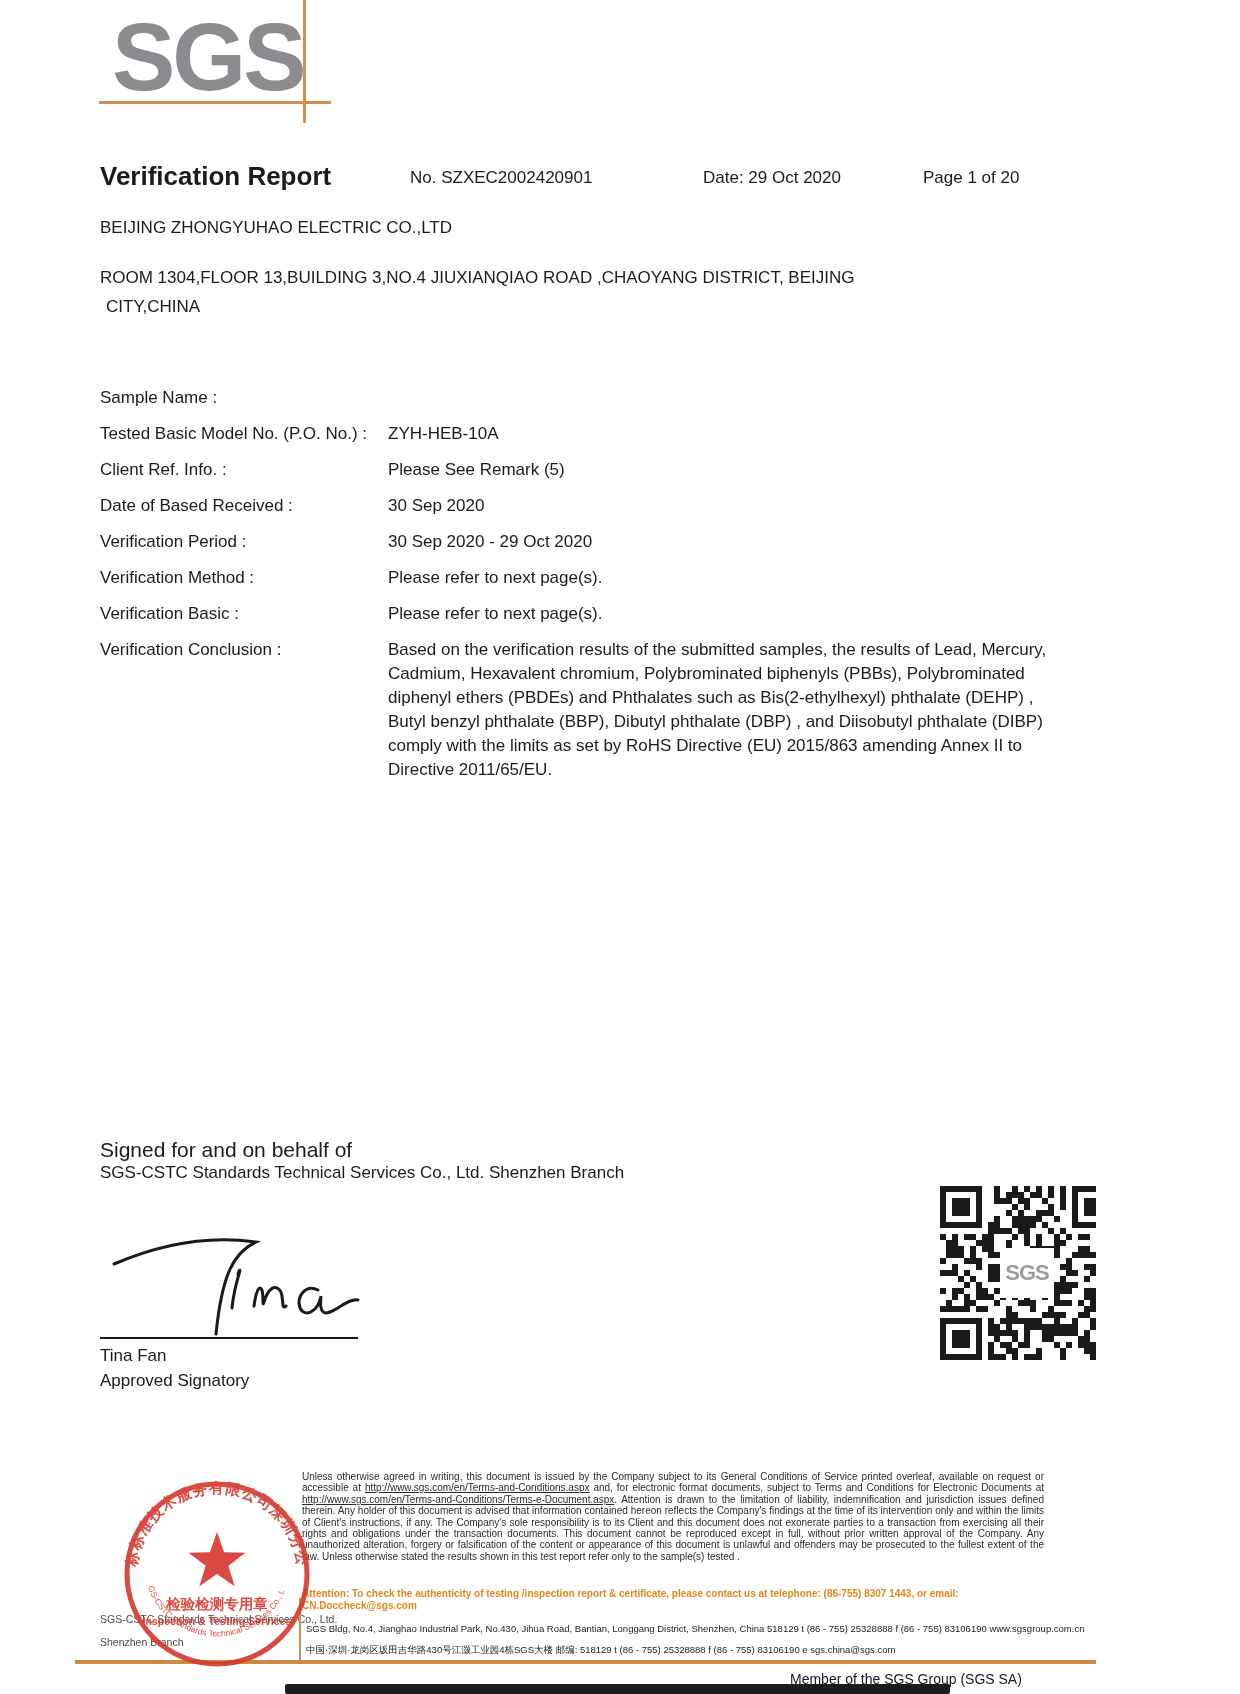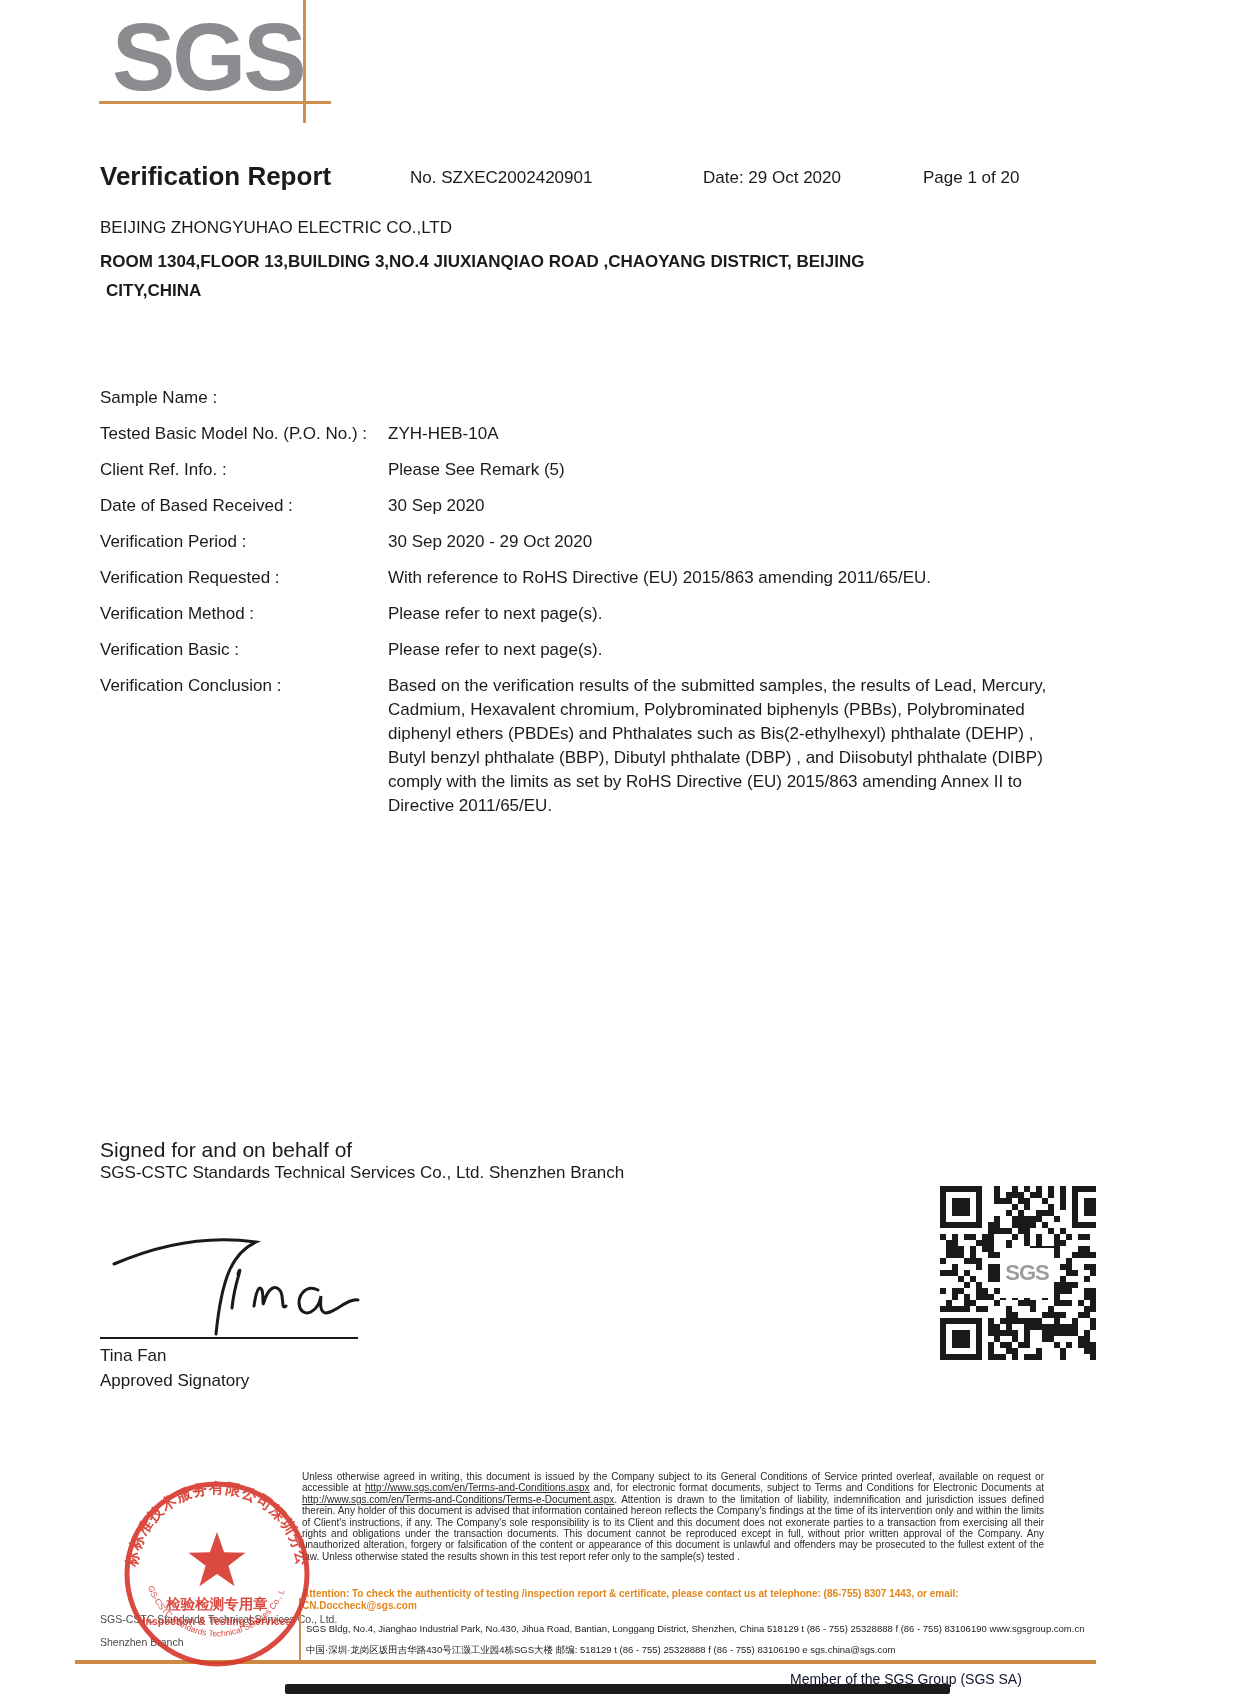--- a/index.html
+++ b/index.html
@@ -13,23 +13,23 @@
     color:#8b8c8f; letter-spacing:-3px; transform:scaleY(1.02); }
   .logo-hline { position:absolute; left:99px; top:101px; width:232px; height:3px; background:#cf9152; }
   .logo-vline { position:absolute; left:303px; top:0; width:3px; height:123px; background:#cf9152; }
   
   .doc-title { position:absolute; left:100px; top:161px; font-size:26px; font-weight:bold; }
   .report-no { position:absolute; left:410px; top:168px; font-size:17px; }
   .report-date { position:absolute; left:703px; top:168px; font-size:17px; }
   .report-page { position:absolute; left:923px; top:168px; font-size:17px; }
   
   .client { position:absolute; left:100px; top:218px; width:880px; font-size:17px; }
-  .client .name { margin-bottom:14px; }
-  .client .addr1 { margin-bottom:9px;font-weight:bold; }
-  .client .addr2 { padding-left:6px;font-weight:bold; }
+  .client .name { margin-bottom:30px; }
+  .client .addr1 { margin-bottom:9px; }
+  .client .addr2 { padding-left:6px; }
   
   .fields { position:absolute; left:100px; top:386px; width:950px; }
   .frow { display:flex; margin-bottom:12px; font-size:17px; line-height:24px; }
   .frow .lbl { width:288px; flex:0 0 288px; }
   .frow .val { width:662px; }
   
   .signed-for { position:absolute; left:100px; top:1138px; font-size:21px; }
   .signed-co  { position:absolute; left:100px; top:1163px; font-size:17px; }
   .sig-svg { position:absolute; left:106px; top:1222px; }
   .sig-line { position:absolute; left:100px; top:1337px; width:258px; height:2px; background:#1a1a1a; }
@@ -92,24 +92,20 @@
     </div>
     <div class="frow">
       <div class="lbl">Date of Based Received :</div>
       <div class="val">30 Sep 2020</div>
     </div>
     <div class="frow">
       <div class="lbl">Verification Period :</div>
       <div class="val">30 Sep 2020 - 29 Oct 2020</div>
     </div>
     <div class="frow">
-      <div class="lbl">Verification Requested :</div>
-      <div class="val">With reference to RoHS Directive (EU) 2015/863 amending 2011/65/EU.</div>
-    </div>
-    <div class="frow">
       <div class="lbl">Verification Method :</div>
       <div class="val">Please refer to next page(s).</div>
     </div>
     <div class="frow">
       <div class="lbl">Verification Basic :</div>
       <div class="val">Please refer to next page(s).</div>
     </div>
     <div class="frow">
       <div class="lbl">Verification Conclusion :</div>
       <div class="val">Based on the verification results of the submitted samples, the results of Lead, Mercury, Cadmium, Hexavalent chromium, Polybrominated biphenyls (PBBs), Polybrominated diphenyl ethers (PBDEs) and Phthalates such as Bis(2-ethylhexyl) phthalate (DEHP) , Butyl benzyl phthalate (BBP), Dibutyl phthalate (DBP) , and Diisobutyl phthalate (DIBP) comply with the limits as set by RoHS Directive (EU) 2015/863 amending Annex II to Directive 2011/65/EU.</div>

